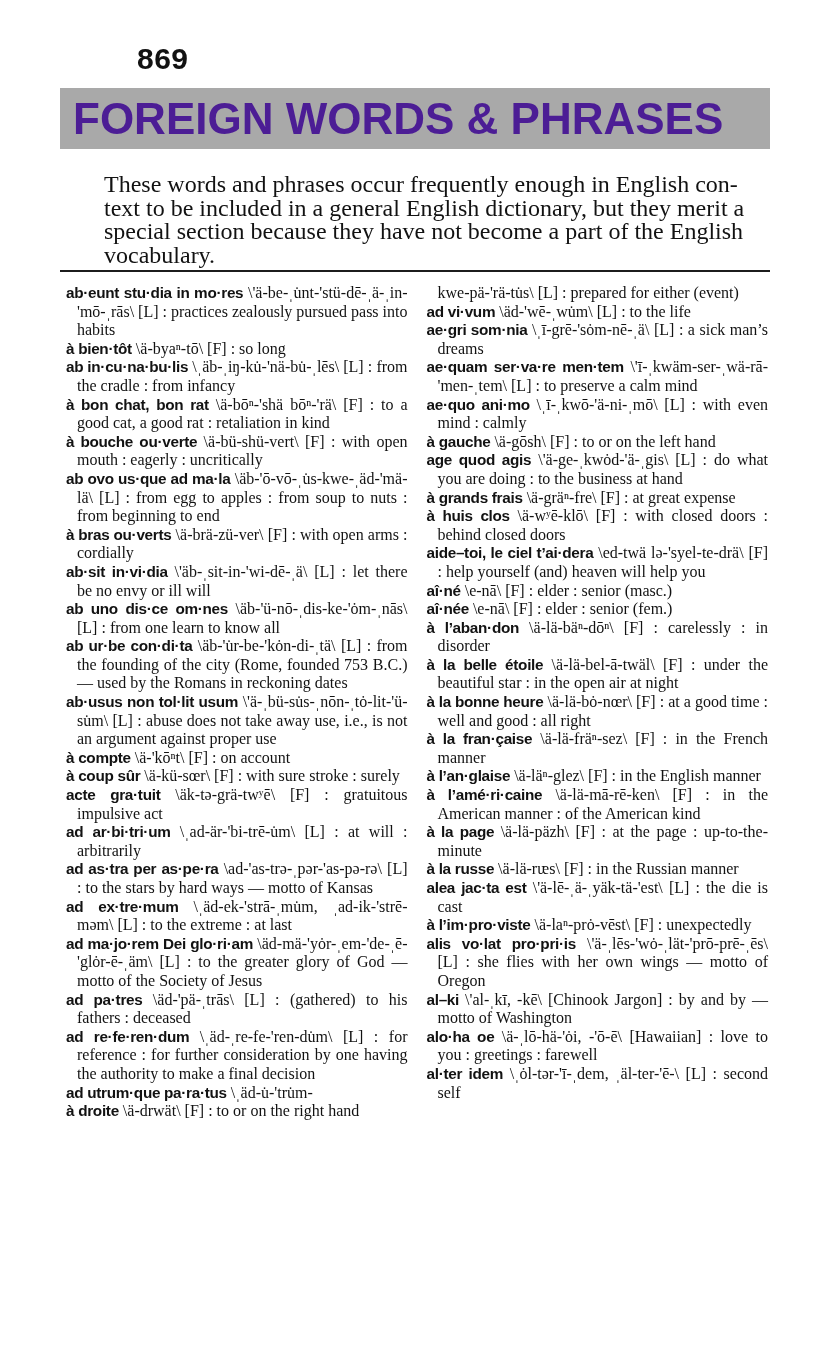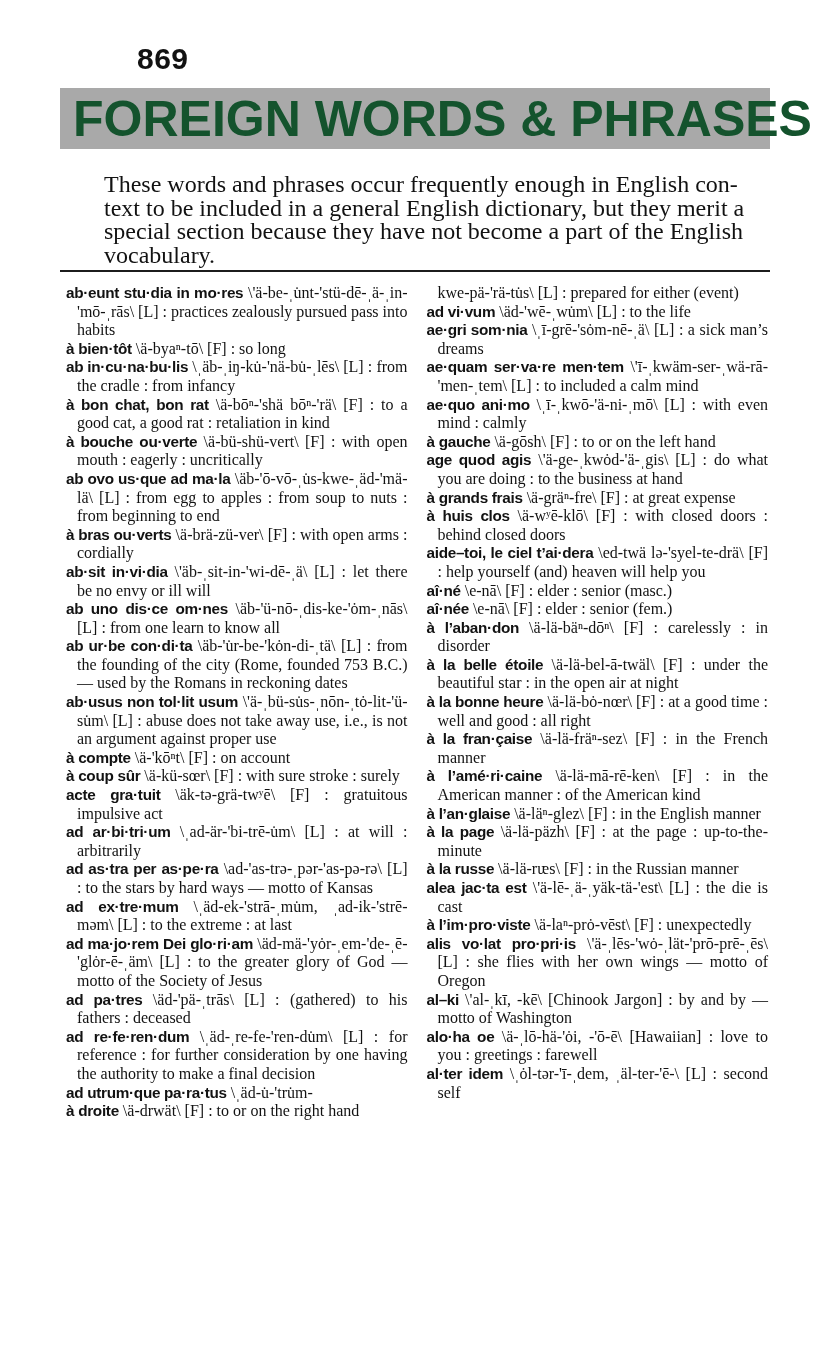--- a/index.html
+++ b/index.html
@@ -29,24 +29,24 @@
     position: absolute;
     left: 60px;
     top: 88px;
     width: 710px;
     height: 61px;
     background: #a9a9a9;
     display: flex;
     align-items: center;
   }
   .banner-title {
-    color: #14532d;
+    color: #4c1d95;
     font-family: "Liberation Sans", "DejaVu Sans", sans-serif;
     font-weight: bold;
-    font-size: 50px;
+    font-size: 44px;
     letter-spacing: 0px;
     padding-left: 13px;
     white-space: nowrap;
   }
   .intro {
     position: absolute;
     left: 104px;
     top: 173px;
     width: 648px;
     font-size: 24px;
@@ -130,35 +130,35 @@
         <div class="entry"><span class="head">ad ma·jo·rem Dei glo·ri·am</span><span class="rest"> \äd-mä-'yȯr-ˌem-'de-ˌē-'glȯr-ē-ˌäm\ [L] : to the greater glory of God — motto of the Society of Jesus</span></div>
         <div class="entry"><span class="head">ad pa·tres</span><span class="rest"> \äd-'pä-ˌtrās\ [L] : (gathered) to his fathers : deceased</span></div>
         <div class="entry"><span class="head">ad re·fe·ren·dum</span><span class="rest"> \ˌäd-ˌre-fe-'ren-du̇m\ [L] : for reference : for further consideration by one having the authority to make a final decision</span></div>
         <div class="entry"><span class="head">ad utrum·que pa·ra·tus</span><span class="rest"> \ˌäd-u̇-'tru̇m-</span></div>
         <div class="entry"><span class="head">à droite</span><span class="rest"> \ä-drwät\ [F] : to or on the right hand</span></div>
       </div>
     <div class="col" id="col-right">
         <div class="entry cont"><span class="rest">kwe-pä-'rä-tu̇s\ [L] : prepared for either (event)</span></div>
         <div class="entry"><span class="head">ad vi·vum</span><span class="rest"> \äd-'wē-ˌwu̇m\ [L] : to the life</span></div>
         <div class="entry"><span class="head">ae·gri som·nia</span><span class="rest"> \ˌī-grē-'sȯm-nē-ˌä\ [L] : a sick man’s dreams</span></div>
-        <div class="entry"><span class="head">ae·quam ser·va·re men·tem</span><span class="rest"> \'ī-ˌkwäm-ser-ˌwä-rā-'men-ˌtem\ [L] : to included a calm mind</span></div>
+        <div class="entry"><span class="head">ae·quam ser·va·re men·tem</span><span class="rest"> \'ī-ˌkwäm-ser-ˌwä-rā-'men-ˌtem\ [L] : to preserve a calm mind</span></div>
         <div class="entry"><span class="head">ae·quo ani·mo</span><span class="rest"> \ˌī-ˌkwō-'ä-ni-ˌmō\ [L] : with even mind : calmly</span></div>
         <div class="entry"><span class="head">à gauche</span><span class="rest"> \ä-gōsh\ [F] : to or on the left hand</span></div>
         <div class="entry"><span class="head">age quod agis</span><span class="rest"> \'ä-ge-ˌkwȯd-'ä-ˌgis\ [L] : do what you are doing : to the business at hand</span></div>
         <div class="entry"><span class="head">à grands frais</span><span class="rest"> \ä-gräⁿ-fre\ [F] : at great expense</span></div>
         <div class="entry"><span class="head">à huis clos</span><span class="rest"> \ä-wʸē-klō\ [F] : with closed doors : behind closed doors</span></div>
         <div class="entry"><span class="head">aide–toi, le ciel t’ai·dera</span><span class="rest"> \ed-twä lə-'syel-te-drä\ [F] : help yourself (and) heaven will help you</span></div>
         <div class="entry"><span class="head">aî·né</span><span class="rest"> \e-nā\ [F] : elder : senior (masc.)</span></div>
         <div class="entry"><span class="head">aî·née</span><span class="rest"> \e-nā\ [F] : elder : senior (fem.)</span></div>
         <div class="entry"><span class="head">à l’aban·don</span><span class="rest"> \ä-lä-bäⁿ-dōⁿ\ [F] : carelessly : in disorder</span></div>
         <div class="entry"><span class="head">à la belle étoile</span><span class="rest"> \ä-lä-bel-ā-twäl\ [F] : under the beautiful star : in the open air at night</span></div>
         <div class="entry"><span class="head">à la bonne heure</span><span class="rest"> \ä-lä-bȯ-nœr\ [F] : at a good time : well and good : all right</span></div>
         <div class="entry"><span class="head">à la fran·çaise</span><span class="rest"> \ä-lä-fräⁿ-sez\ [F] : in the French manner</span></div>
+        <div class="entry"><span class="head">à l’an·glaise</span><span class="rest"> \ä-läⁿ-glez\ [F] : in the English manner</span></div>
         <div class="entry"><span class="head">à l’amé·ri·caine</span><span class="rest"> \ä-lä-mā-rē-ken\ [F] : in the American manner : of the American kind</span></div>
-        <div class="entry"><span class="head">à l’an·glaise</span><span class="rest"> \ä-läⁿ-glez\ [F] : in the English manner</span></div>
         <div class="entry"><span class="head">à la page</span><span class="rest"> \ä-lä-päzh\ [F] : at the page : up-to-the-minute</span></div>
         <div class="entry"><span class="head">à la russe</span><span class="rest"> \ä-lä-rᵫs\ [F] : in the Russian manner</span></div>
         <div class="entry"><span class="head">alea jac·ta est</span><span class="rest"> \'ä-lē-ˌä-ˌyäk-tä-'est\ [L] : the die is cast</span></div>
         <div class="entry"><span class="head">à l’im·pro·viste</span><span class="rest"> \ä-laⁿ-prȯ-vēst\ [F] : unexpectedly</span></div>
         <div class="entry"><span class="head">alis vo·lat pro·pri·is</span><span class="rest"> \'ä-ˌlēs-'wȯ-ˌlät-'prō-prē-ˌēs\ [L] : she flies with her own wings — motto of Oregon</span></div>
         <div class="entry"><span class="head">al–ki</span><span class="rest"> \'al-ˌkī, -kē\ [Chinook Jargon] : by and by — motto of Washington</span></div>
         <div class="entry"><span class="head">alo·ha oe</span><span class="rest"> \ä-ˌlō-hä-'ȯi, -'ō-ē\ [Hawaiian] : love to you : greetings : farewell</span></div>
         <div class="entry"><span class="head">al·ter idem</span><span class="rest"> \ˌȯl-tər-'ī-ˌdem, ˌäl-ter-'ē-\ [L] : second self</span></div>
       </div>
   </div>

